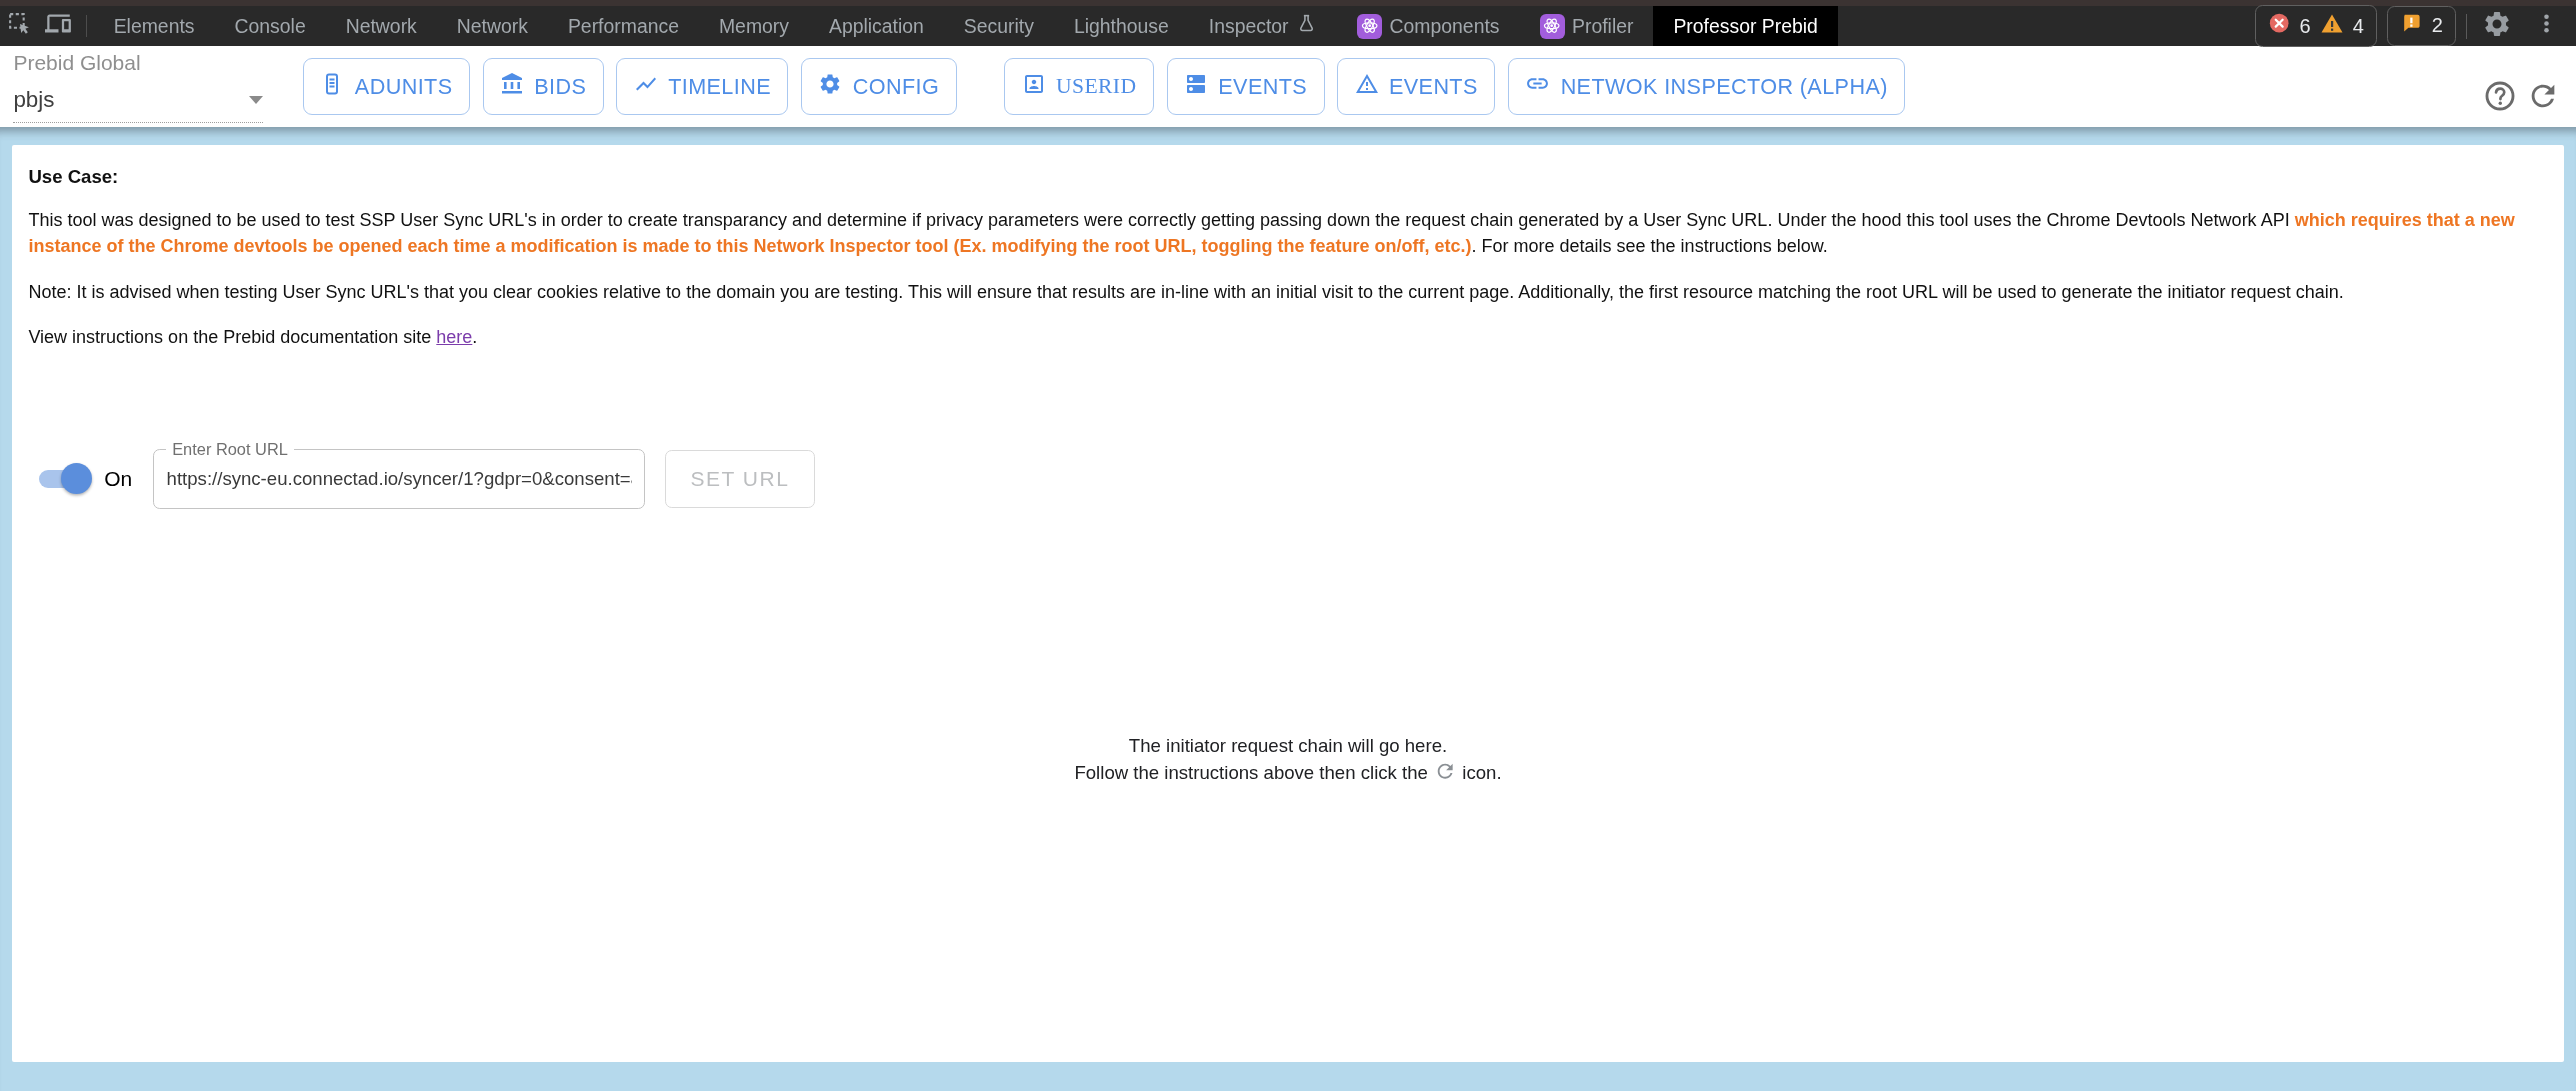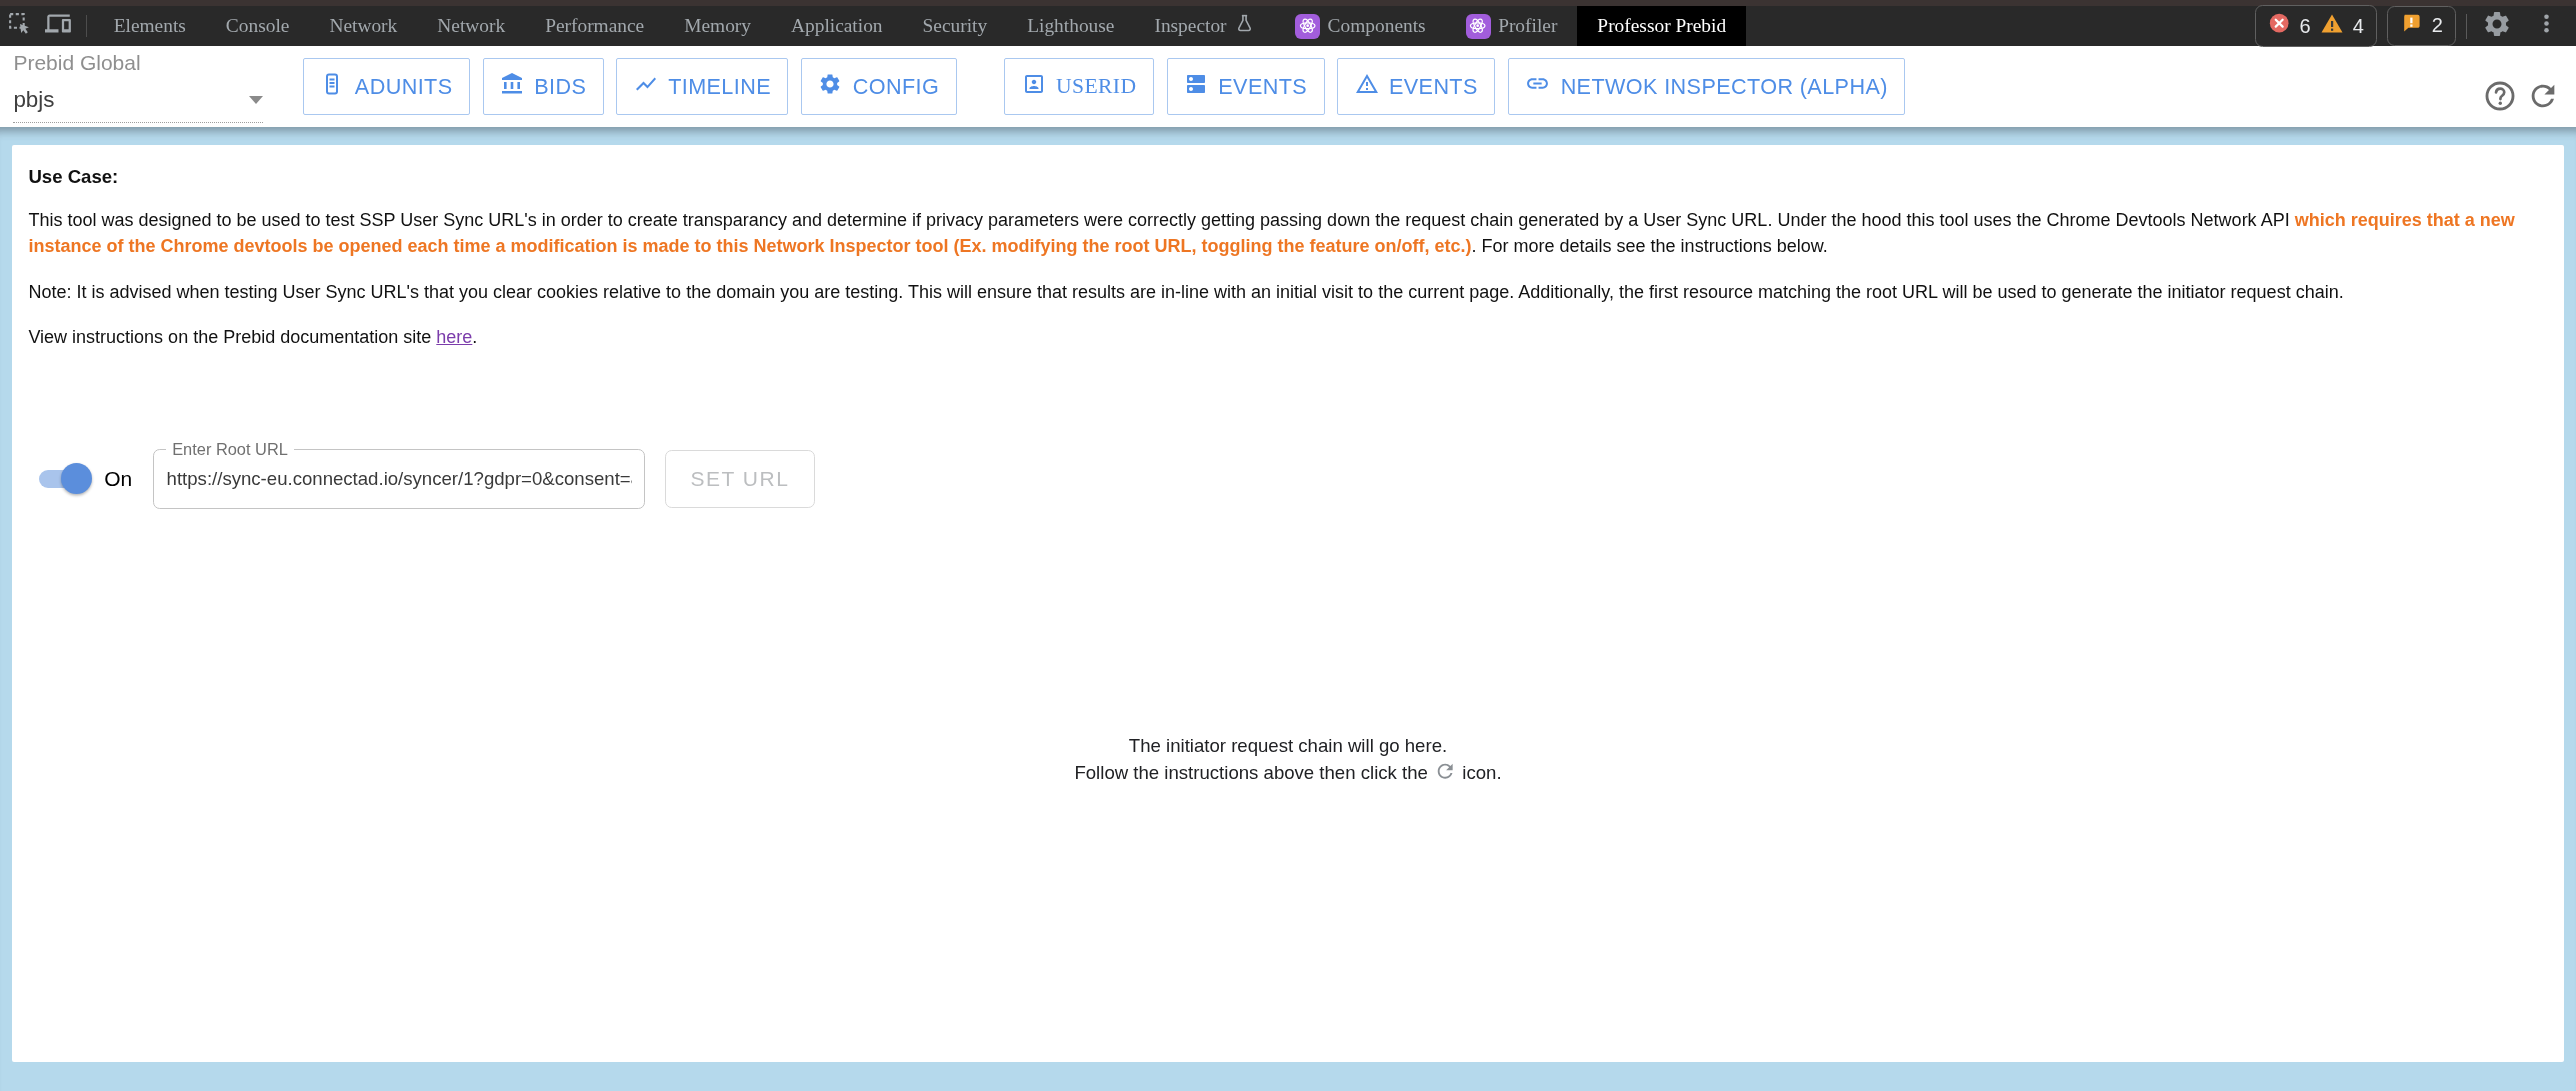--- a/index.html
+++ b/index.html
@@ -10,21 +10,21 @@
   }
   
   .win-strip{height:6px;background:#3b3332;}
   
   .tabbar{
     height:40px;background:#292929;display:flex;align-items:stretch;
     color:#a2a8ad;font-size:19.4px;user-select:none;
   }
   .tb-iconbtn{width:39px;display:flex;align-items:center;justify-content:center;cursor:pointer;}
   .tb-divider{width:0.7px;background:#4d4d4d;margin:9px 7.5px;}
-  .tab{display:flex;align-items:center;gap:7.5px;padding:0 20px;white-space:nowrap;cursor:pointer;font-family:Liberation Serif, serif;}
+  .tab{display:flex;align-items:center;gap:7.5px;padding:0 20px;white-space:nowrap;cursor:pointer;}
   .tab.active{background:#000;color:#fff;}
   .tab .atom-badge{width:25px;height:25px;border-radius:6px;background:#a25ddc;display:flex;align-items:center;justify-content:center;}
   .tabbar .spacer{flex:1;}
   .status-wrap{display:flex;align-items:center;gap:10.4px;padding-right:10.4px;}
   .badge-group{
     display:flex;align-items:center;gap:9px;border:0.7px solid #606060;border-radius:7.5px;
     padding:5.2px 12px;color:#e8eaed;font-size:20px;cursor:pointer;
   }
   .v-div{width:0.7px;height:25px;background:#5a5a5a;}
   
@@ -32,21 +32,21 @@
     height:81px;background:#fff;display:flex;align-items:center;
     padding:0 13.4px;box-sizing:border-box;gap:12.7px;
   }
   .global-select{width:250px;margin-right:27px;flex:none;position:relative;cursor:pointer;}
   .global-select .lbl{font-size:21px;color:#8f8f8f;margin:1.5px 0 12px 0;}
   .global-select .valrow{display:flex;align-items:center;justify-content:space-between;padding-bottom:9px;border-bottom:1.5px dotted #9e9e9e;gap:48px;}
   .global-select .val{font-size:22.4px;color:#3f3f3f;}
   .global-select .arrow{width:0;height:0;border-left:7.5px solid transparent;border-right:7.5px solid transparent;border-top:8.2px solid #8a8a8a;}
   .navbtn{
     display:flex;align-items:center;gap:10.4px;height:57px;padding:0 16.4px;background:#fff;
-    border:1.5px solid #aac8f0;border-radius:2px;color:#4e8de6;font-size:21.6px;letter-spacing:0.4px;
+    border:1.5px solid #aac8f0;border-radius:9px;color:#4e8de6;font-size:21.6px;letter-spacing:0.4px;
     cursor:pointer;white-space:nowrap;flex:none;
   }
   .navbtn.gap-left{margin-left:35px;font-family:Liberation Serif, serif;}
   .subbar .spacer{flex:1;}
   .util-icons{display:flex;align-items:center;gap:9px;padding-right:3px;margin-top:19.4px;}
   .util-icons .ic{cursor:pointer;display:flex;}
   
   .content{
     height:965px;background:#b5d9ec;padding:18px 12px 30px;box-sizing:border-box;
     box-shadow:inset 0 12px 9px -7.5px rgba(40,46,52,.38);

